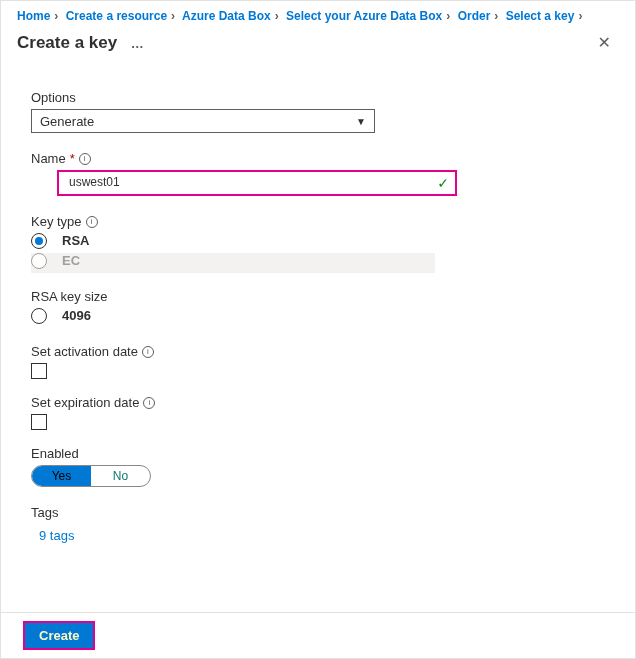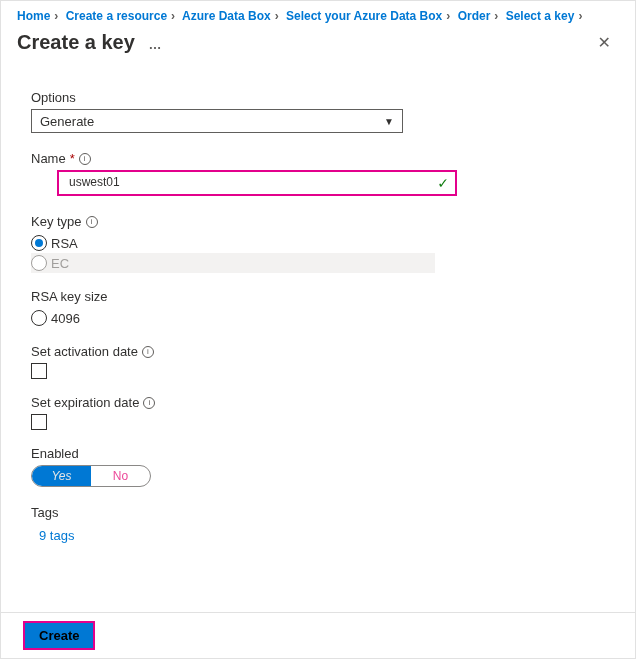--- a/index.html
+++ b/index.html
@@ -24,21 +24,21 @@
       cursor: pointer;
     }
     .breadcrumb .sep { color: #605e5c; margin: 0 4px; }
     .header {
       display: flex;
       align-items: center;
       justify-content: space-between;
       padding: 2px 16px 10px;
     }
     .title {
-      font-size: 20px;
+      font-size: 17px;
       font-weight: 600;
       color: #323130;
     }
     .dots { margin-left: 10px; color: #605e5c; cursor: pointer; font-weight: bold; letter-spacing: 1px; }
     .close-x {
       font-size: 16px;
       color: #605e5c;
       cursor: pointer;
       padding: 4px 8px;
     }
@@ -60,21 +60,21 @@
       justify-content: center;
       width: 12px;
       height: 12px;
       border: 1px solid #605e5c;
       border-radius: 50%;
       font-size: 8px;
       color: #605e5c;
       cursor: help;
     }
     .select-box {
-      width: 372px;
+      width: 344px;
       height: 24px;
       border: 1px solid #605e5c;
       display: flex;
       align-items: center;
       justify-content: space-between;
       padding: 0 8px;
       cursor: pointer;
       margin-bottom: 18px;
     }
     .chevron { font-size: 10px; color: #323130; }
@@ -94,24 +94,24 @@
       height: 18px;
       padding: 0 4px;
       font-size: 12px;
       line-height: 16px;
       border: none;
     }
     .check-icon { color: #107c10; font-size: 14px; margin-left: auto; }
     .radio-group { margin-bottom: 16px; }
     .radio-row {
       display: flex;
-      align-items: center;
-      gap: 4px;
+      gap: 15px;
       height: 20px;
       cursor: pointer;
+      font-weight: bold;
     }
     .radio-row.disabled {
       background: #f3f2f1;
       color: #a19f9d;
       width: 404px;
       cursor: not-allowed;
     }
     .radio-circle {
       width: 16px;
       height: 16px;
@@ -148,42 +148,42 @@
       margin-bottom: 18px;
       cursor: pointer;
     }
     .pill-half {
       flex: 1;
       display: flex;
       align-items: center;
       justify-content: center;
       font-size: 12px;
     }
-    .pill-on { background: #0078d4; color: #e5e5e5; border-radius: 0; font-style: italic; }
-    .pill-off { color: #ec4899; }
+    .pill-on { background: #0078d4; color: #000000; border-radius: 0; }
+    .pill-off { color: #0f766e; }
     .tags-link {
       color: #0078d4;
       font-size: 13px;
       cursor: pointer;
       padding-left: 8px;
       margin-top: 4px;
       display: inline-block;
     }
     .footer {
       position: absolute;
       bottom: 0;
       left: 0;
       right: 0;
       border-top: 1px solid #e1e1e1;
       padding: 8px 22px;
       background: #fff;
     }
     .create-btn {
       background: #0078d4;
-      color: #000000;
+      color: #fef9c3;
       border: 2px solid #e3008c;
       padding: 5px 14px;
       font-size: 13px;
       font-weight: 600;
       cursor: pointer;
     }
     .section-gap { margin-bottom: 4px; }
   </style>
 </head>
 <body>

